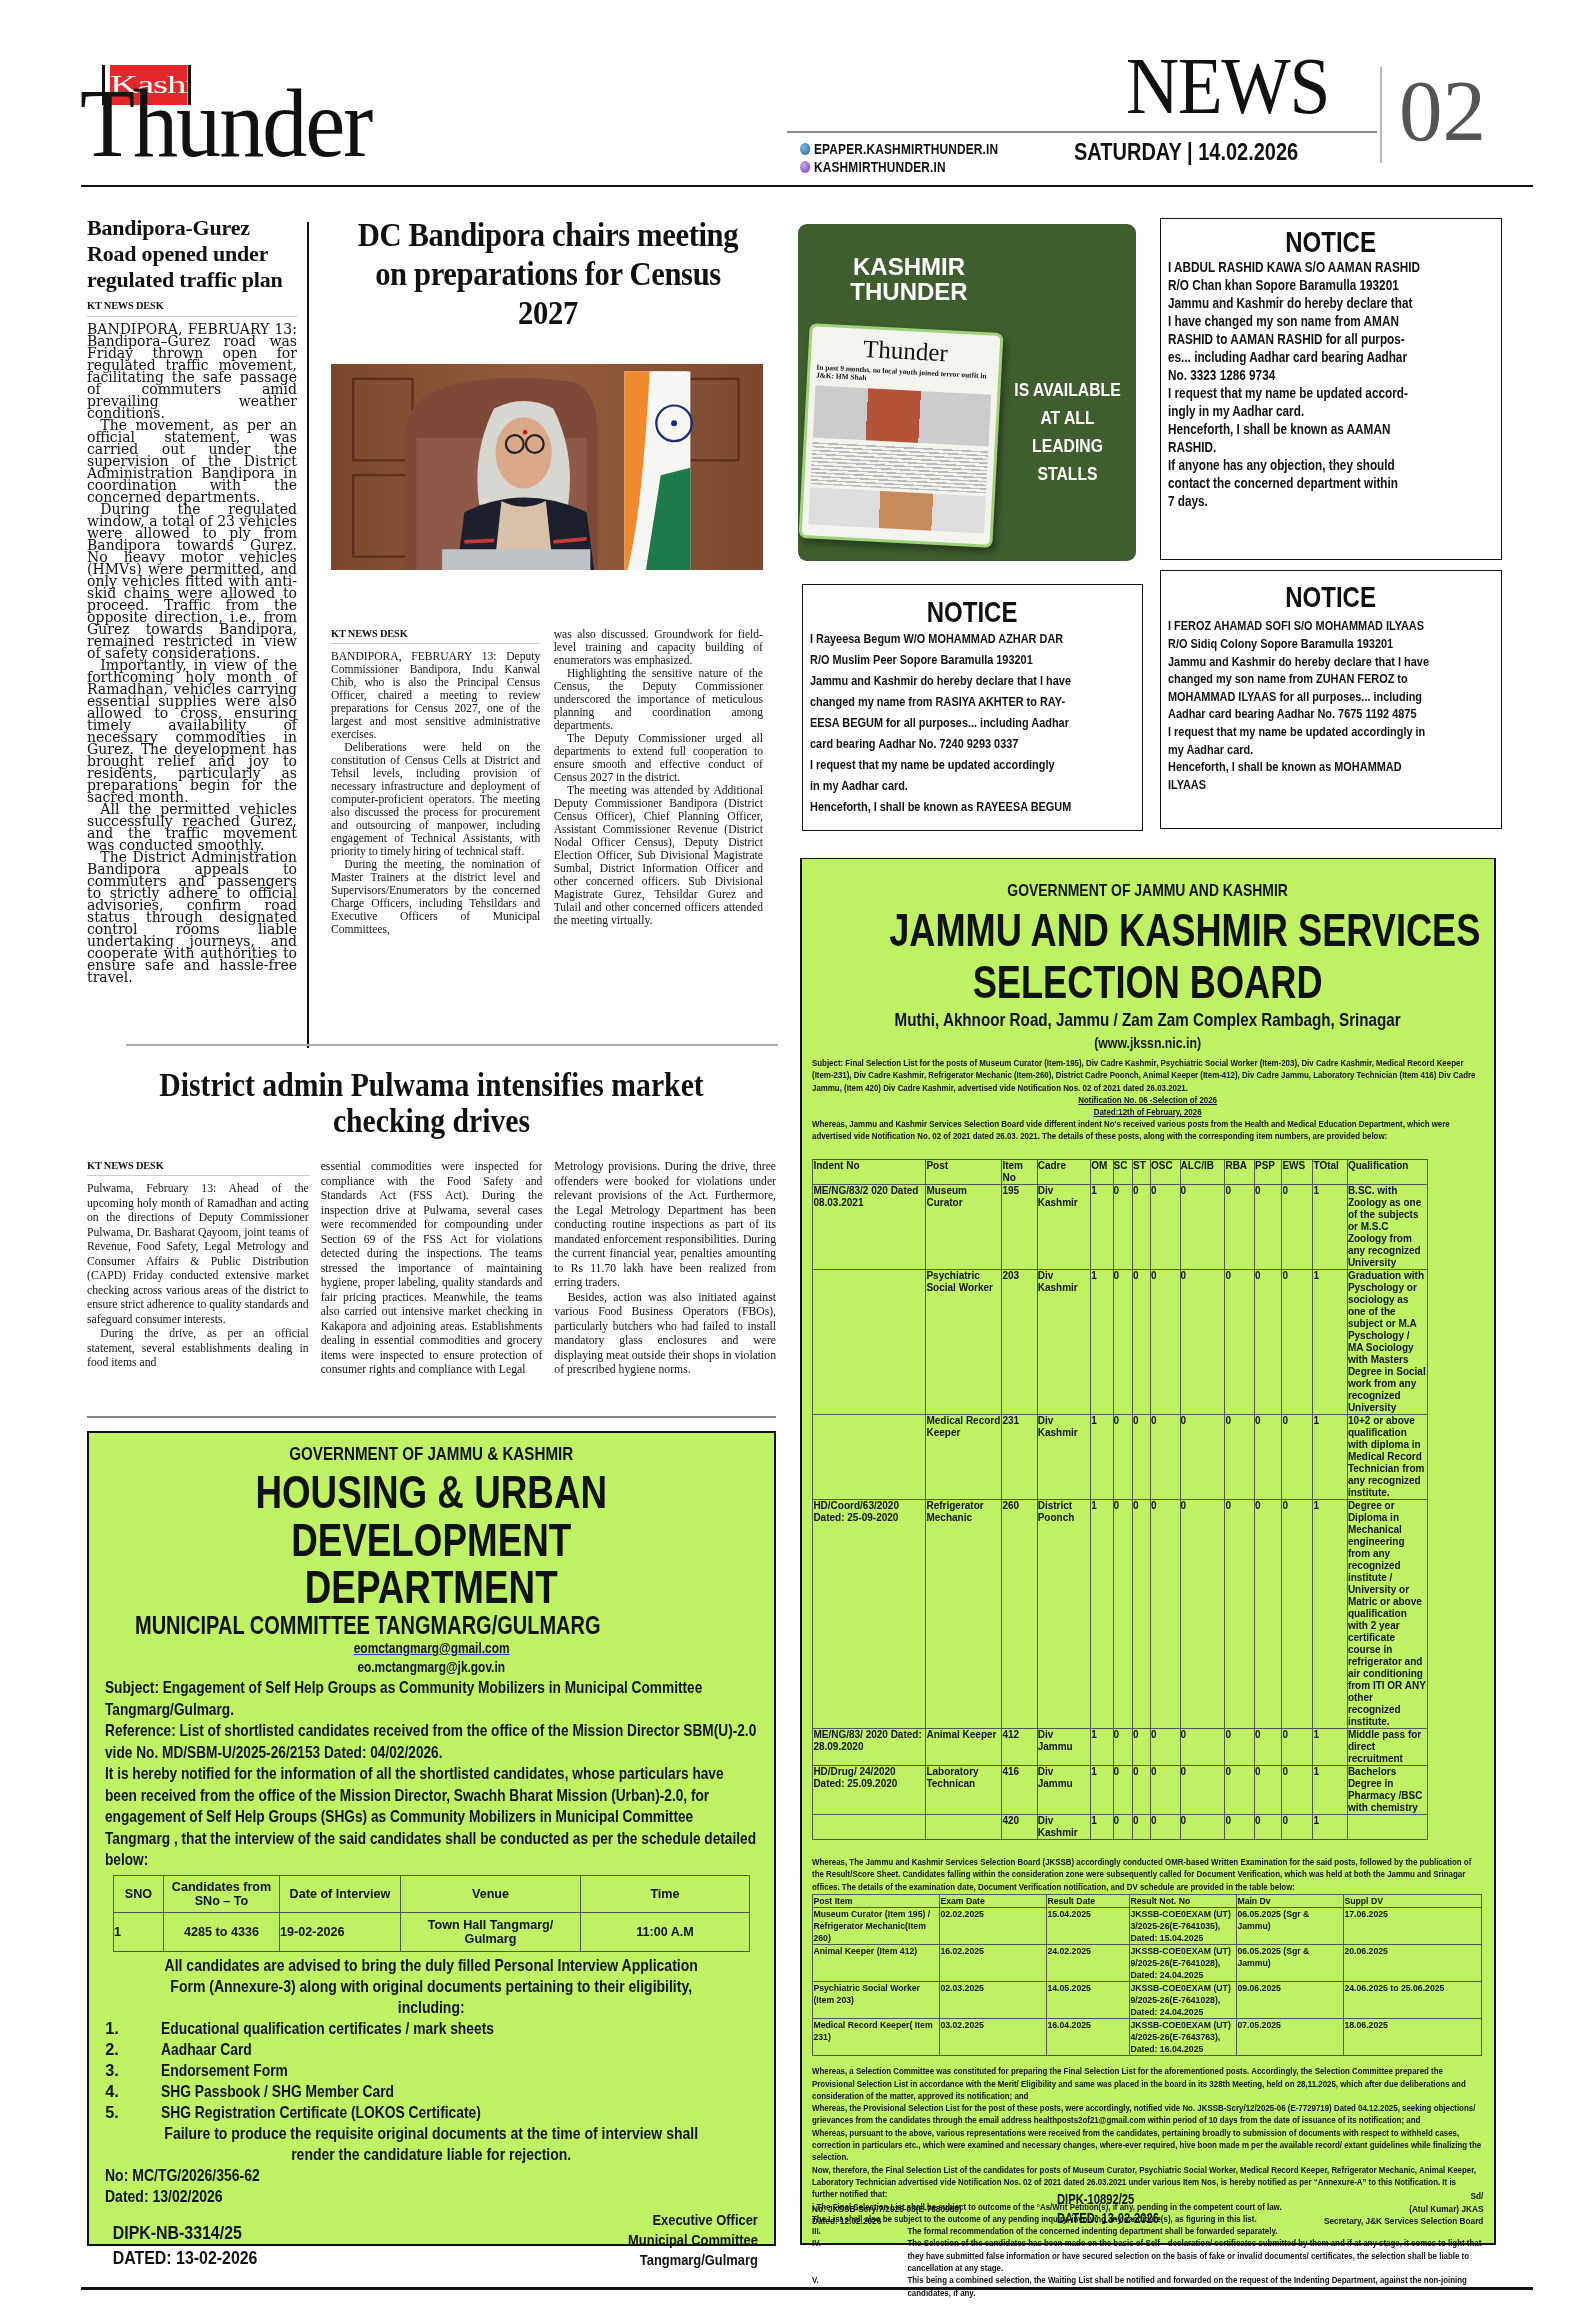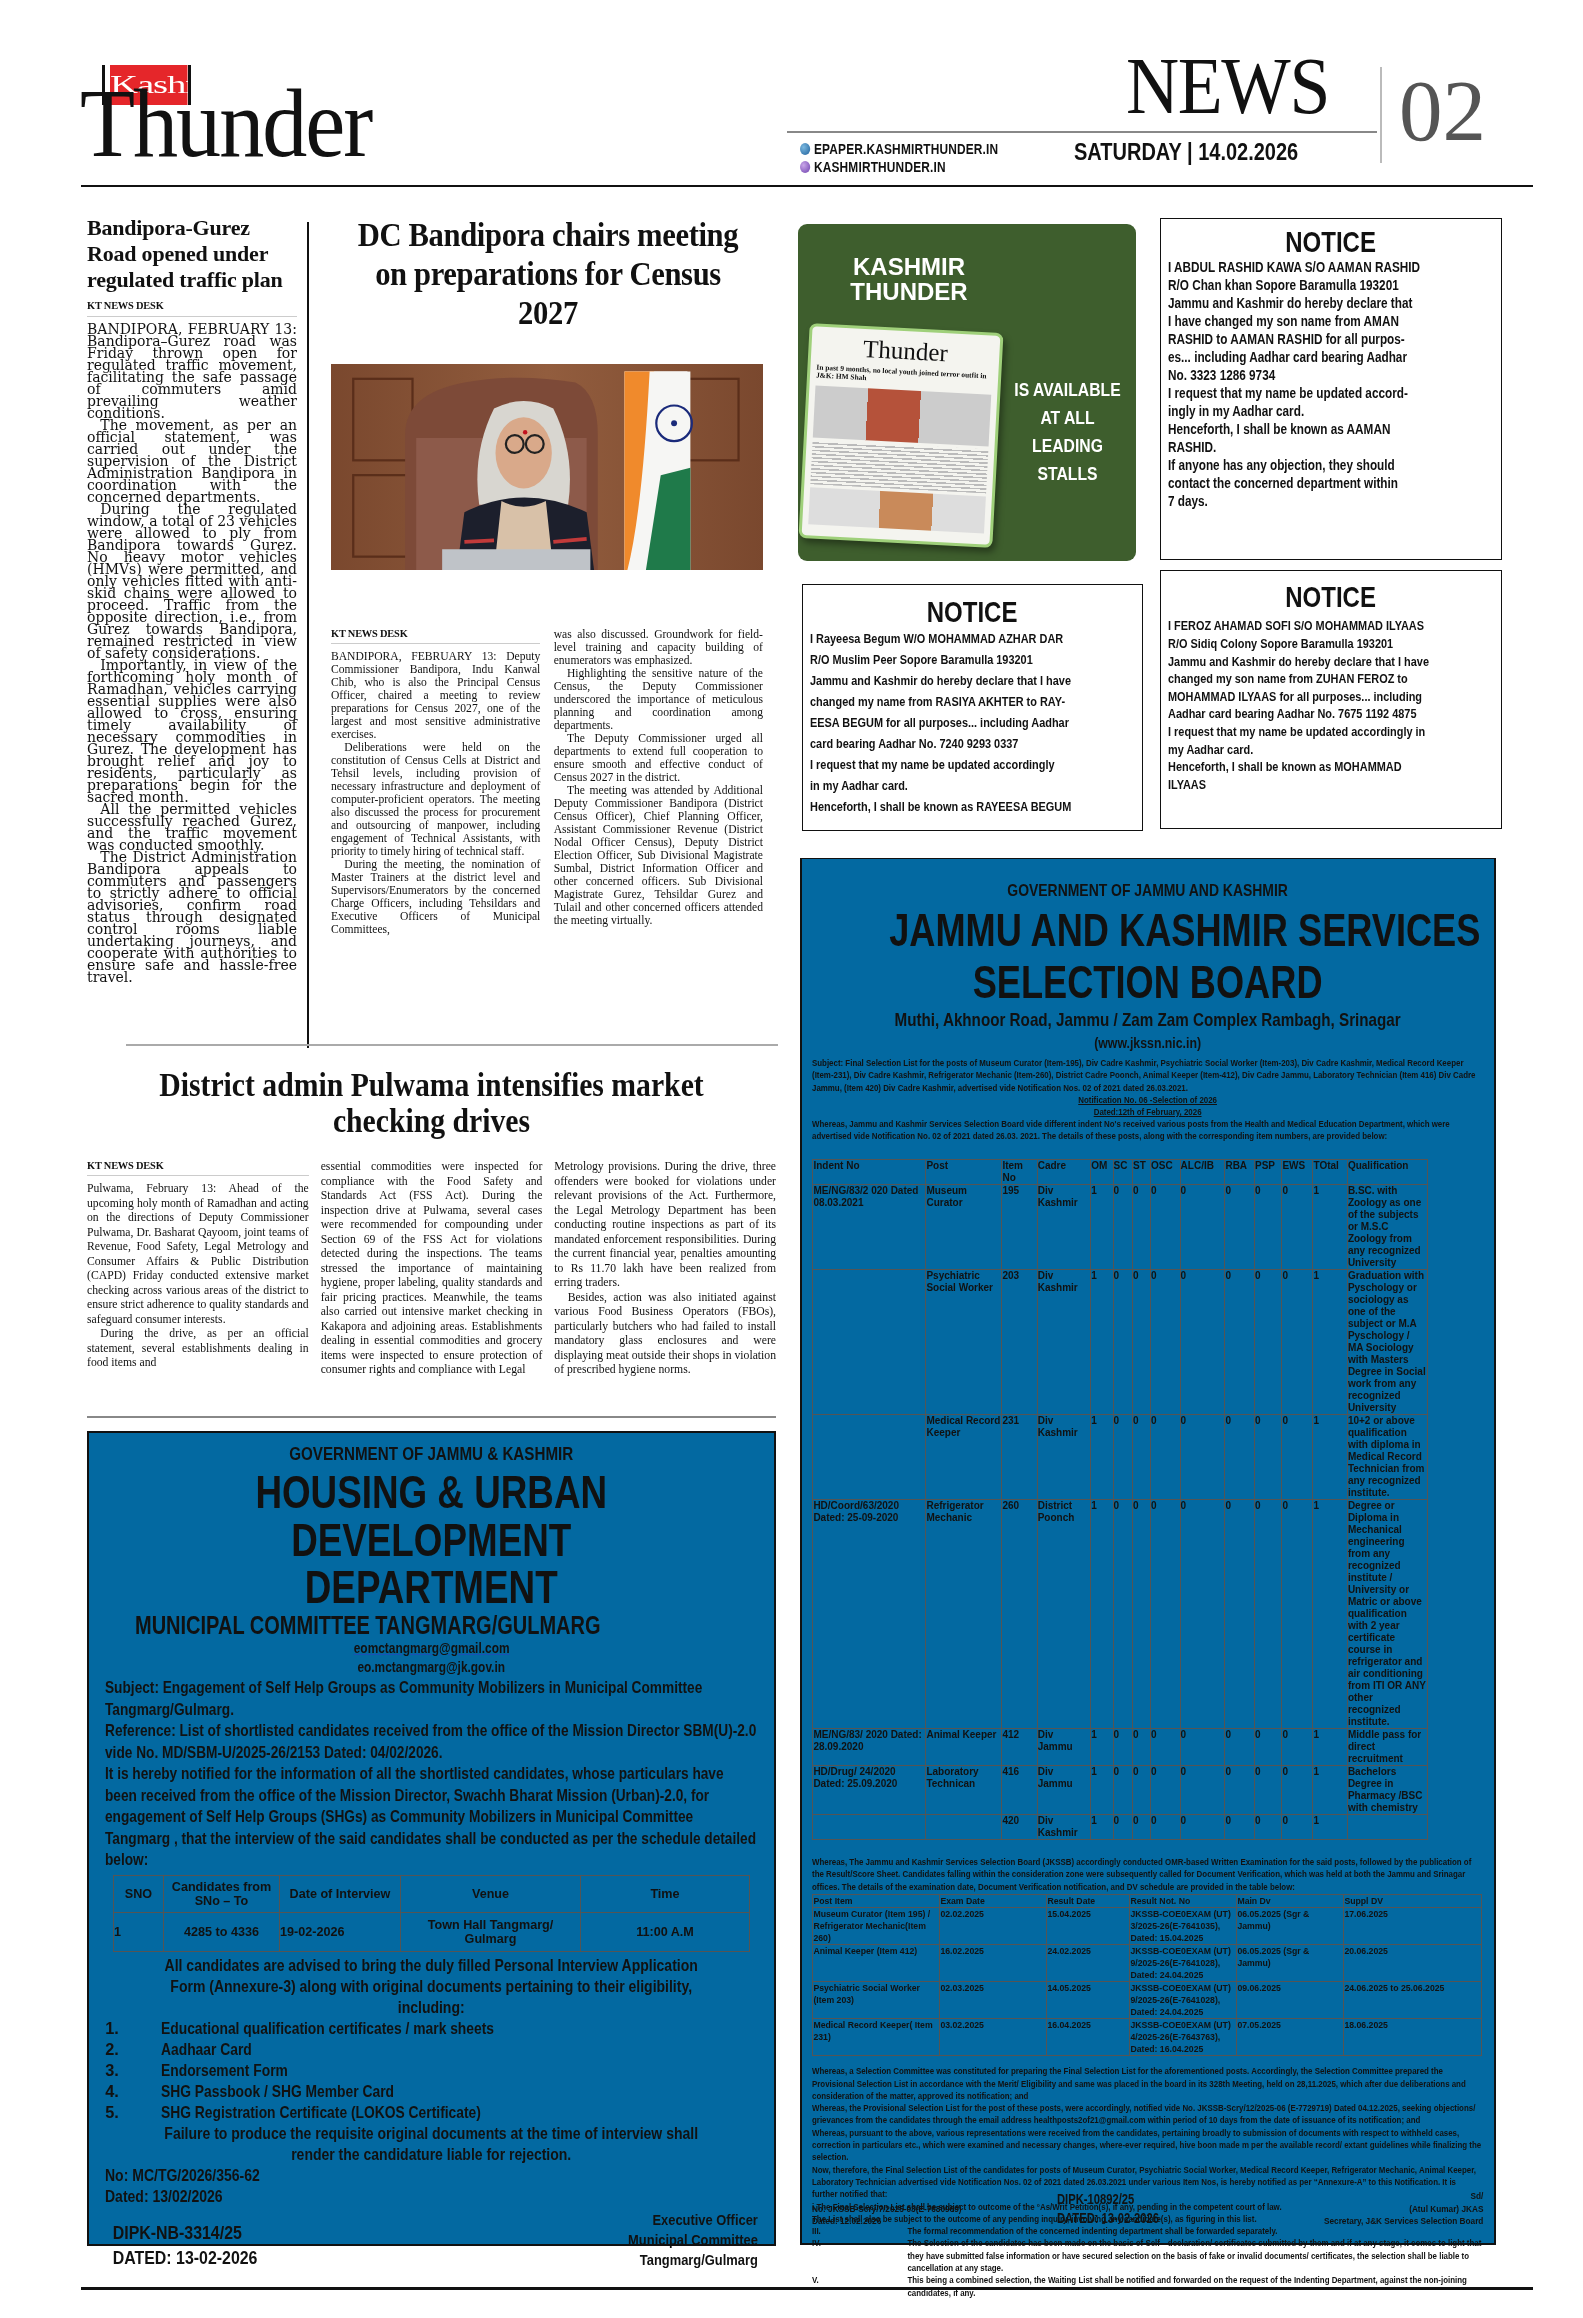--- a/index.html
+++ b/index.html
@@ -34,21 +34,21 @@
   
   .promo{position:absolute;left:798px;top:224px;width:338px;height:337px;background:#3e5e2d;border-radius:9px;overflow:hidden;}
   .promo-title{position:absolute;left:0;top:30px;width:222px;text-align:center;color:#fff;font-family:"Liberation Sans",sans-serif;font-weight:bold;font-size:24px;line-height:25px;}
   .promo-tag{position:absolute;left:199px;top:152px;width:141px;text-align:center;color:#fff;font-family:"Liberation Sans",sans-serif;font-weight:bold;font-size:18.5px;line-height:28px;transform:scaleX(0.85);}
   .paper-mock{position:absolute;left:6px;top:104px;width:194px;height:215px;background:#f4f4ef;border:3px solid #9fd07a;border-radius:7.4px;transform:rotate(3deg);box-shadow:3px 4.4px 7.4px rgba(0,0,0,.4);overflow:hidden;}
   
   .notice{position:absolute;border:1.5px solid #111;background:#fff;font-family:"Liberation Sans",sans-serif;font-weight:bold;padding:6px 7.4px;}
   .notice-title{font-size:30px;text-align:center;line-height:33px;transform:scaleX(0.8);}
   .notice-line{font-size:14px;line-height:18px;transform:scaleX(0.84);transform-origin:left;width:119%;white-space:nowrap;}
   
-  .ad-box{position:absolute;border:2.2px solid #111;background:#0369a1;font-family:"Liberation Sans",sans-serif;}
+  .ad-box{position:absolute;border:2.2px solid #111;background:#bef264;font-family:"Liberation Sans",sans-serif;}
   .sq{display:inline-block;transform-origin:left;}
   table.t{border-collapse:collapse;font-family:"Liberation Sans",sans-serif;}
   table.t td, table.t th{border:0.7px solid #555;vertical-align:top;text-align:left;font-weight:bold;}
 </style>
 </head>
 <body>
 
 <header>
   <div class="logo-bracket" style="left:102px"></div>
   <div class="logo-kashmir">Kashmir</div>

